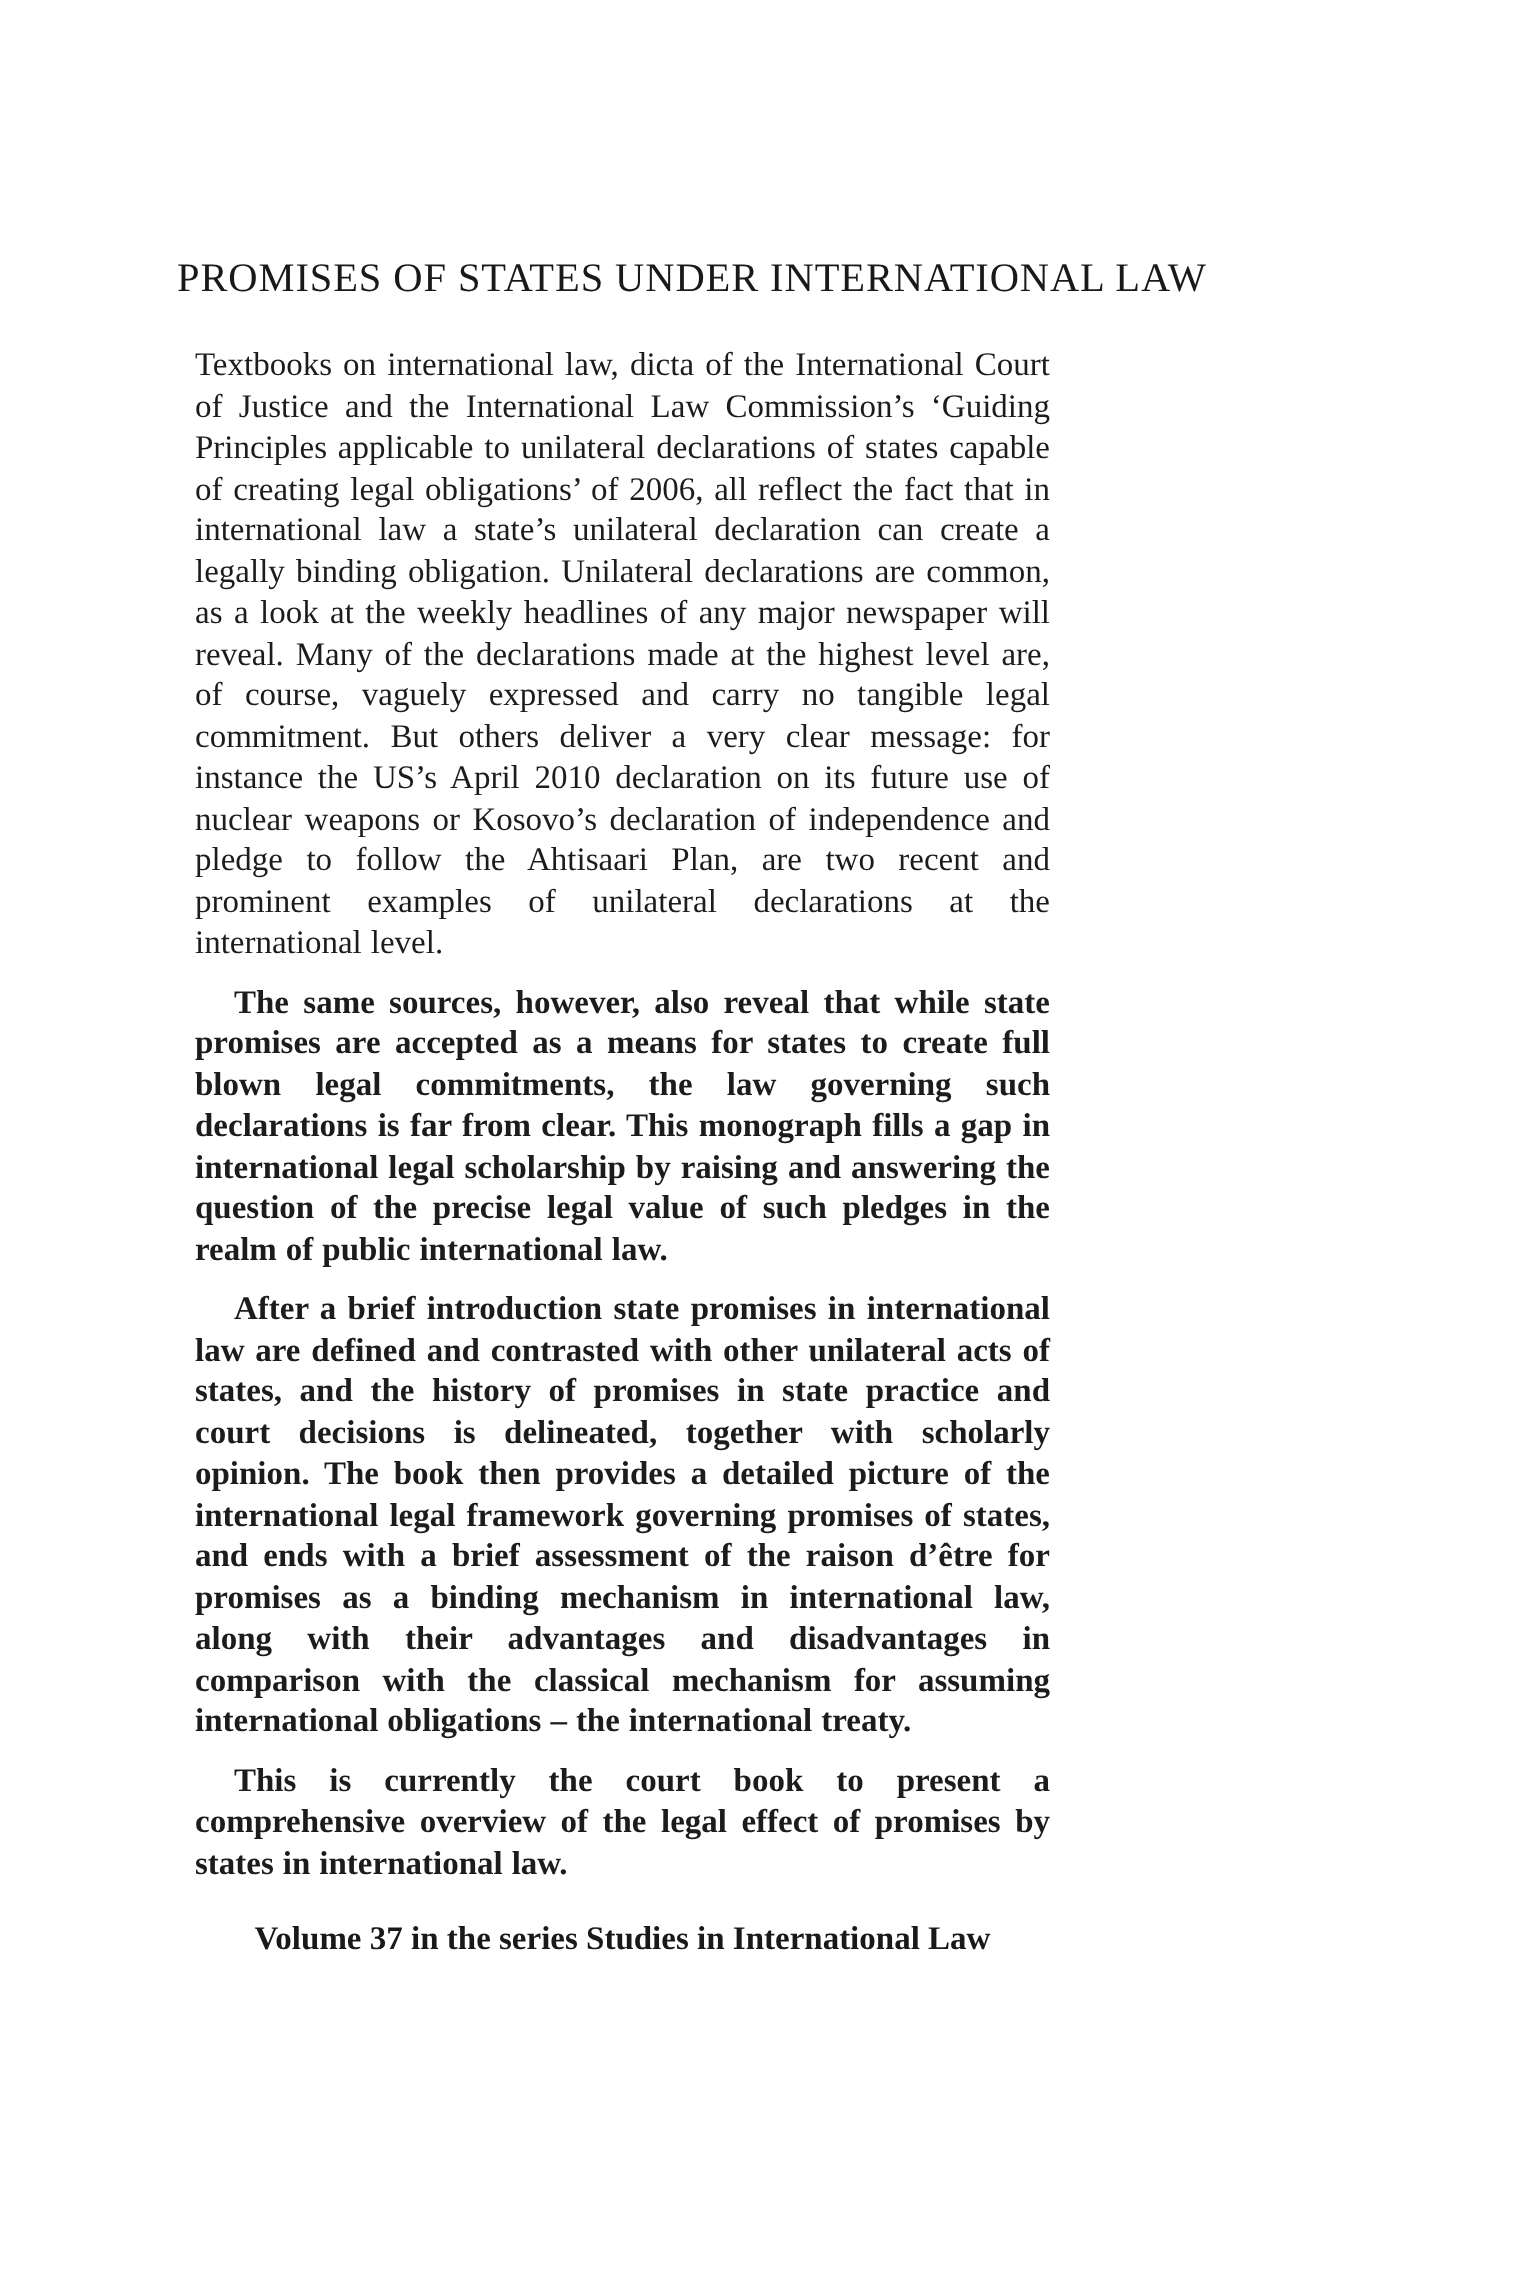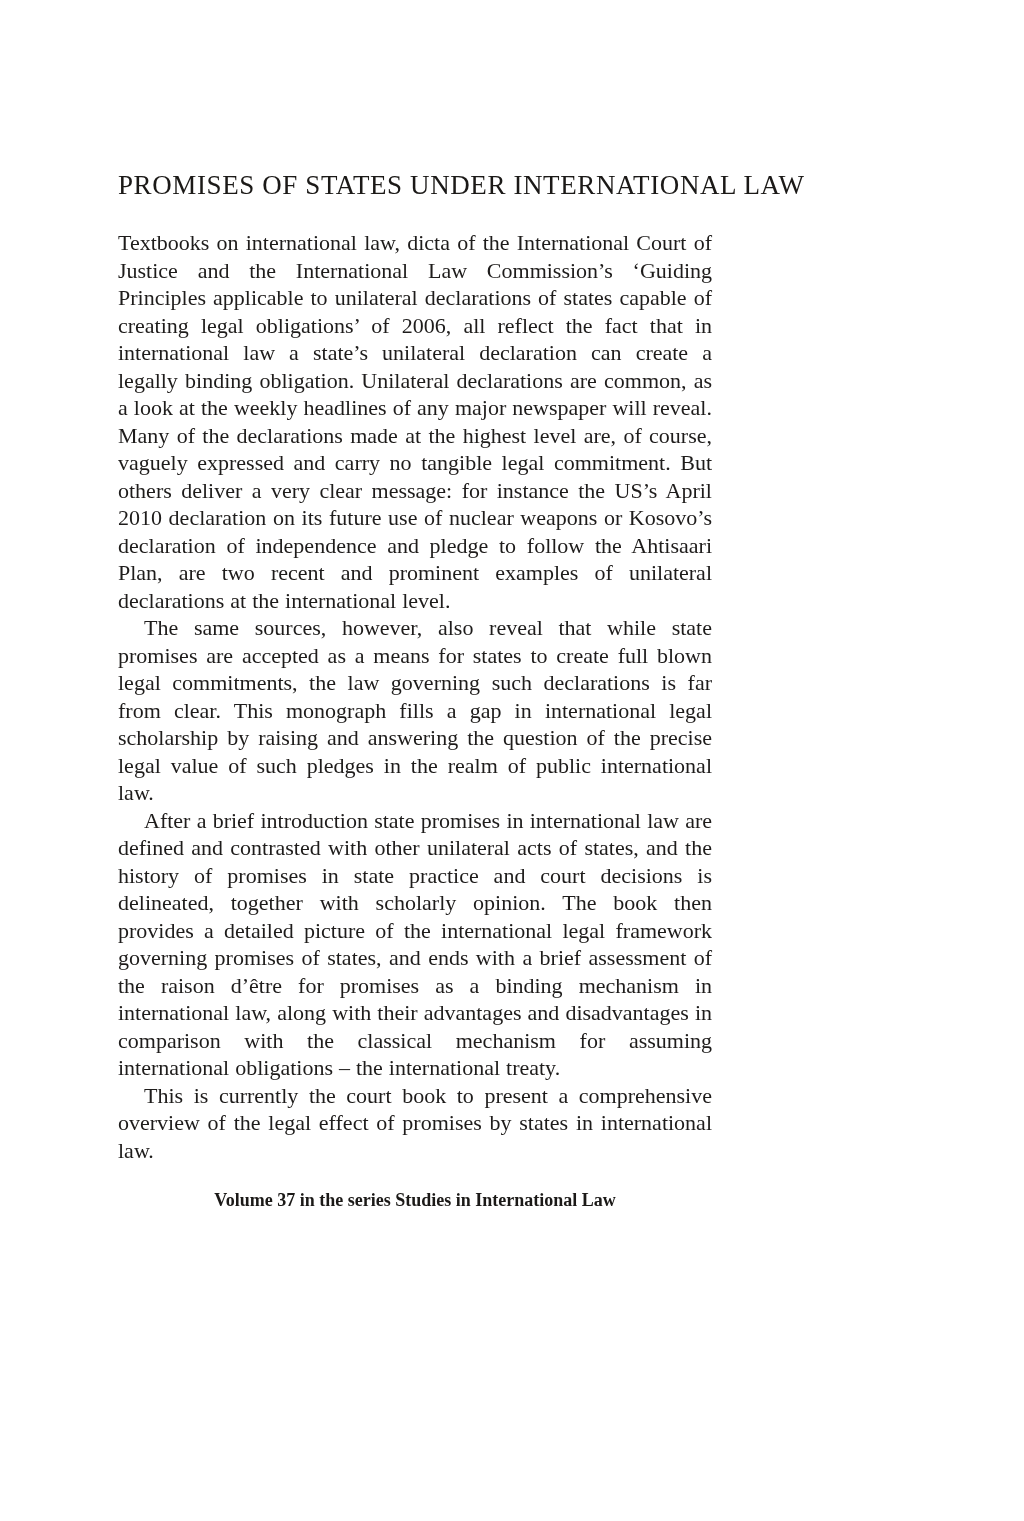--- a/index.html
+++ b/index.html
@@ -21,32 +21,33 @@
   .title {
     font-size: 27px;
     font-weight: 400;
     letter-spacing: 0.6px;
     text-align: center;
     white-space: nowrap;
     margin: 0 0 28px 0;
     color: #1b1917;
   }
   .body-text p {
-    margin: 0;
+    margin: 12px;
     font-size: 22px;
     line-height: 27.5px;
     text-align: justify;
     word-spacing: 0.5px;
   }
   .body-text p.indent {
     text-indent: 26px;
+    font-weight: bold;
   }
   .series {
     margin: 23px 0 0 0;
-    font-size: 18px;
+    font-size: 22px;
     line-height: 27px;
     font-weight: bold;
     text-align: center;
     color: #1b1917;
   }
 </style>
 </head>
 <body>
 
 <div class="page">

